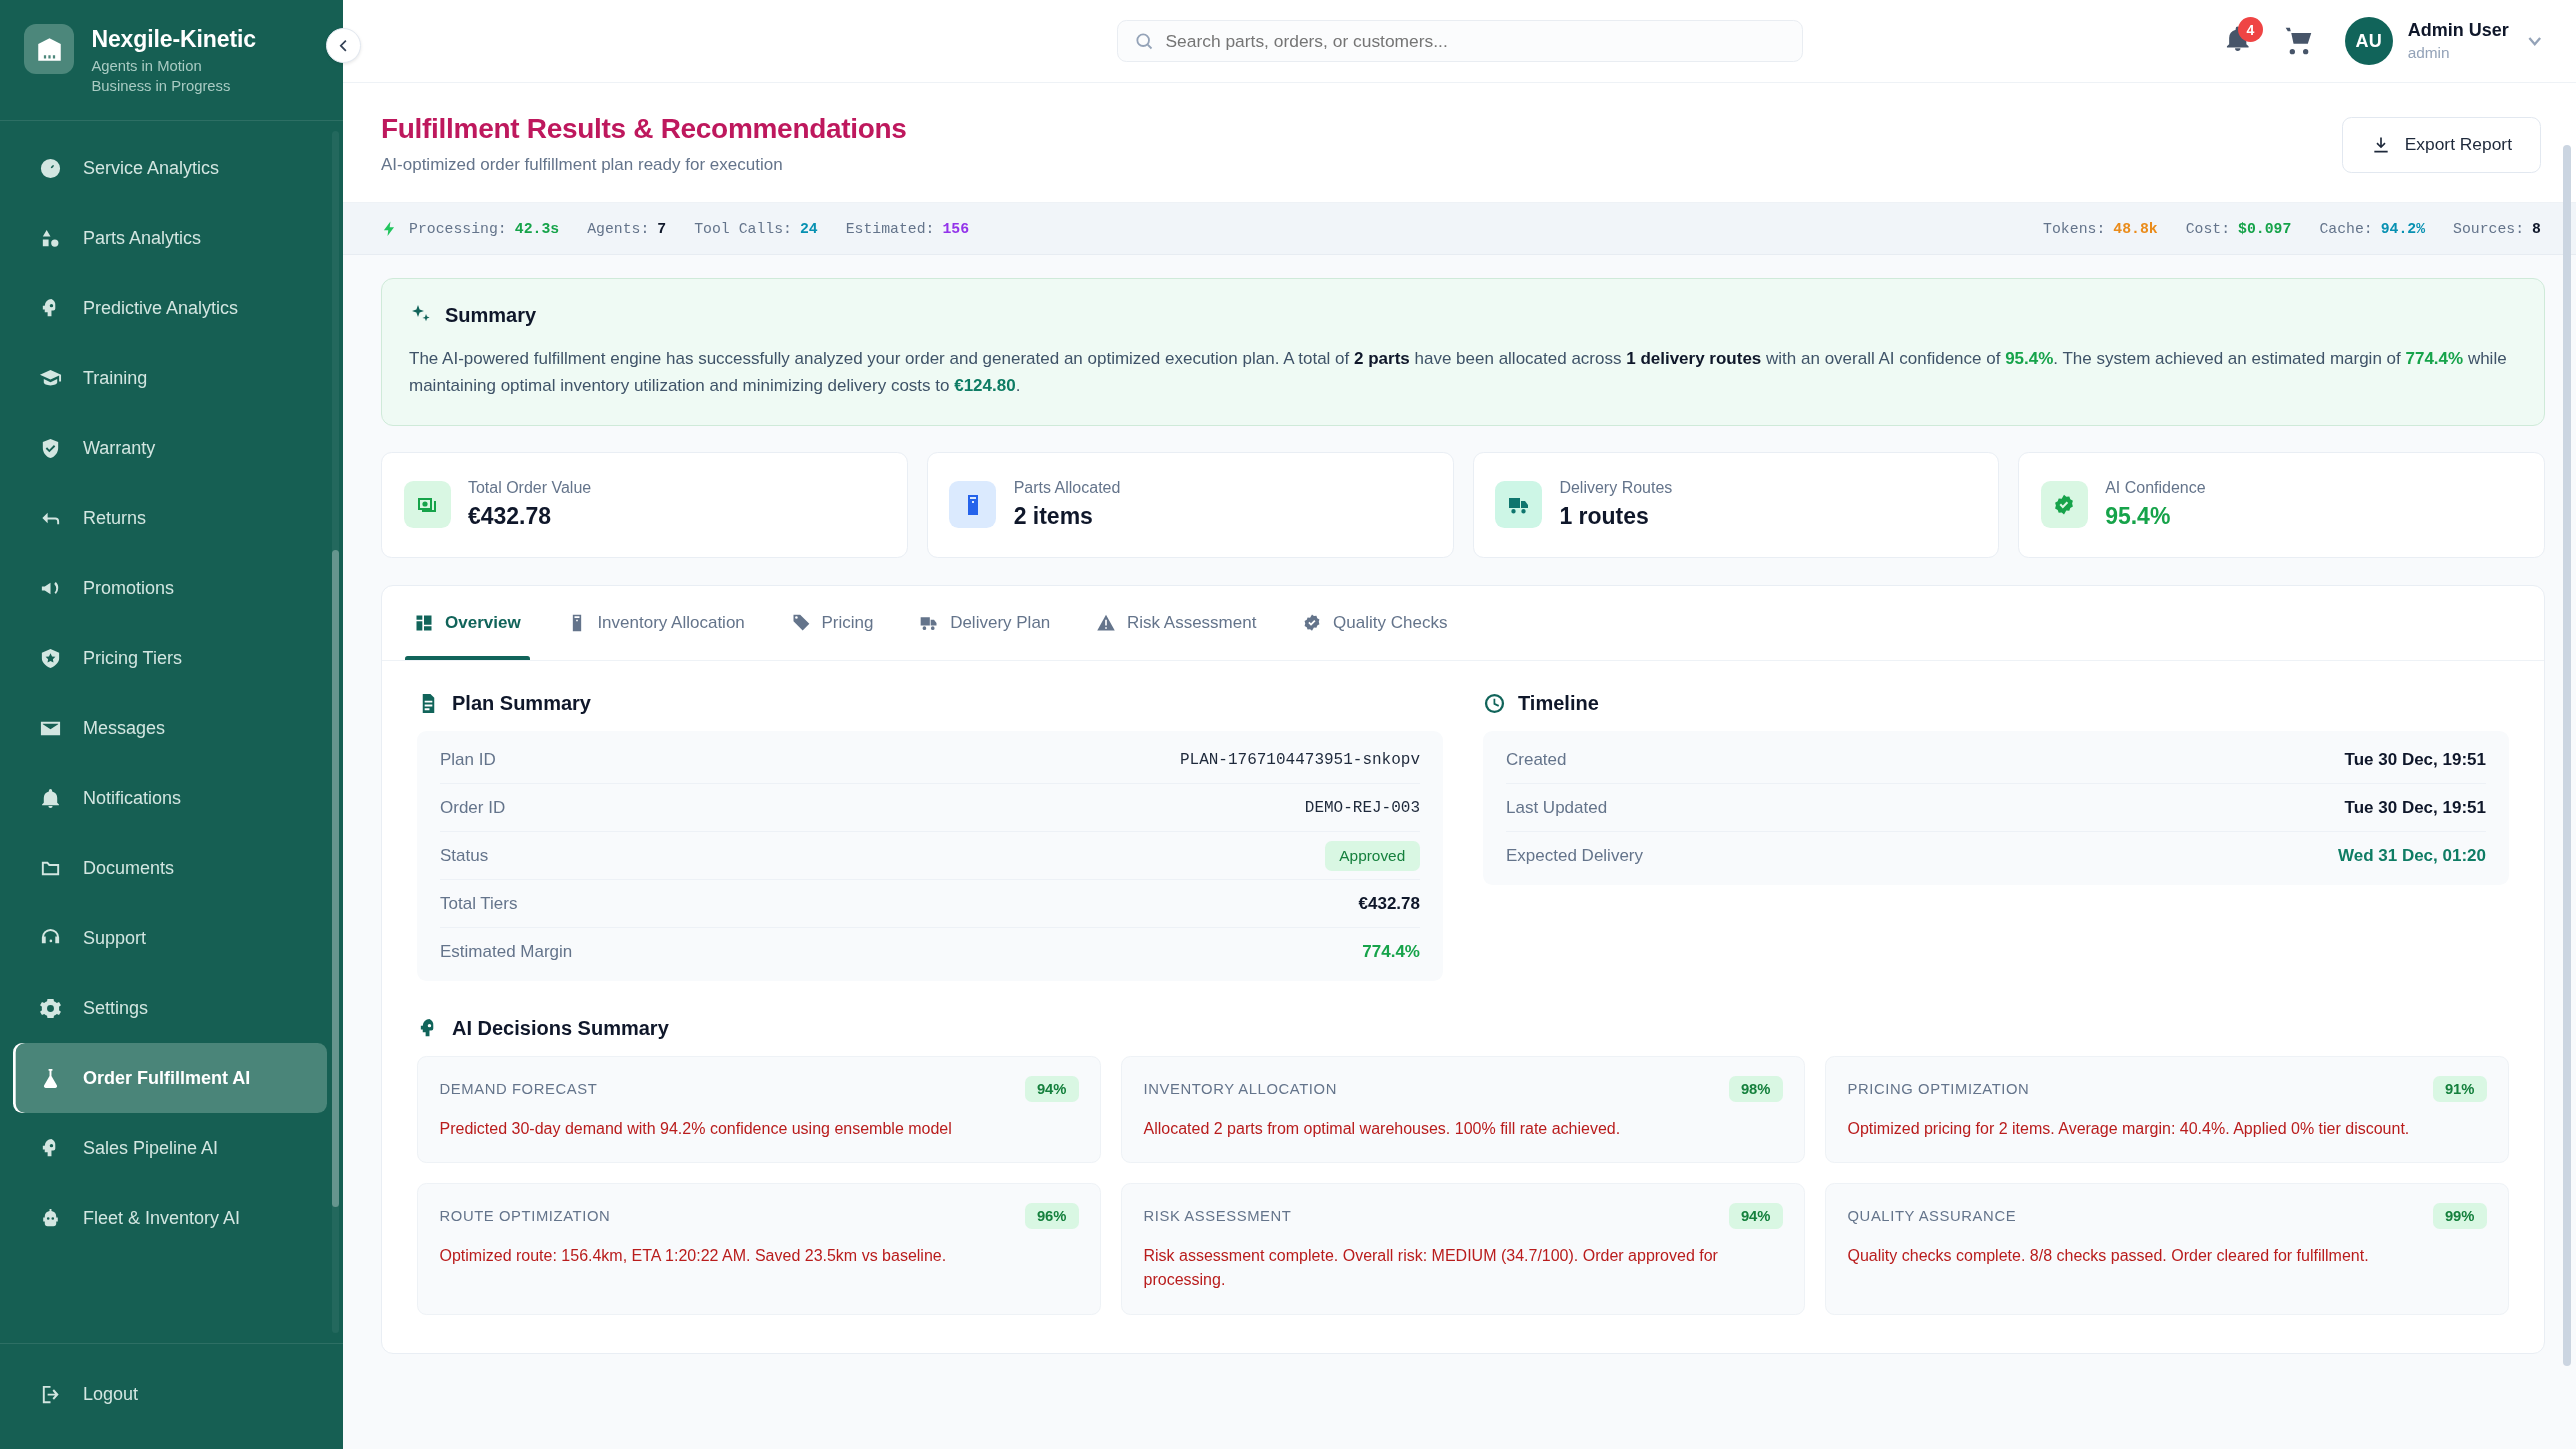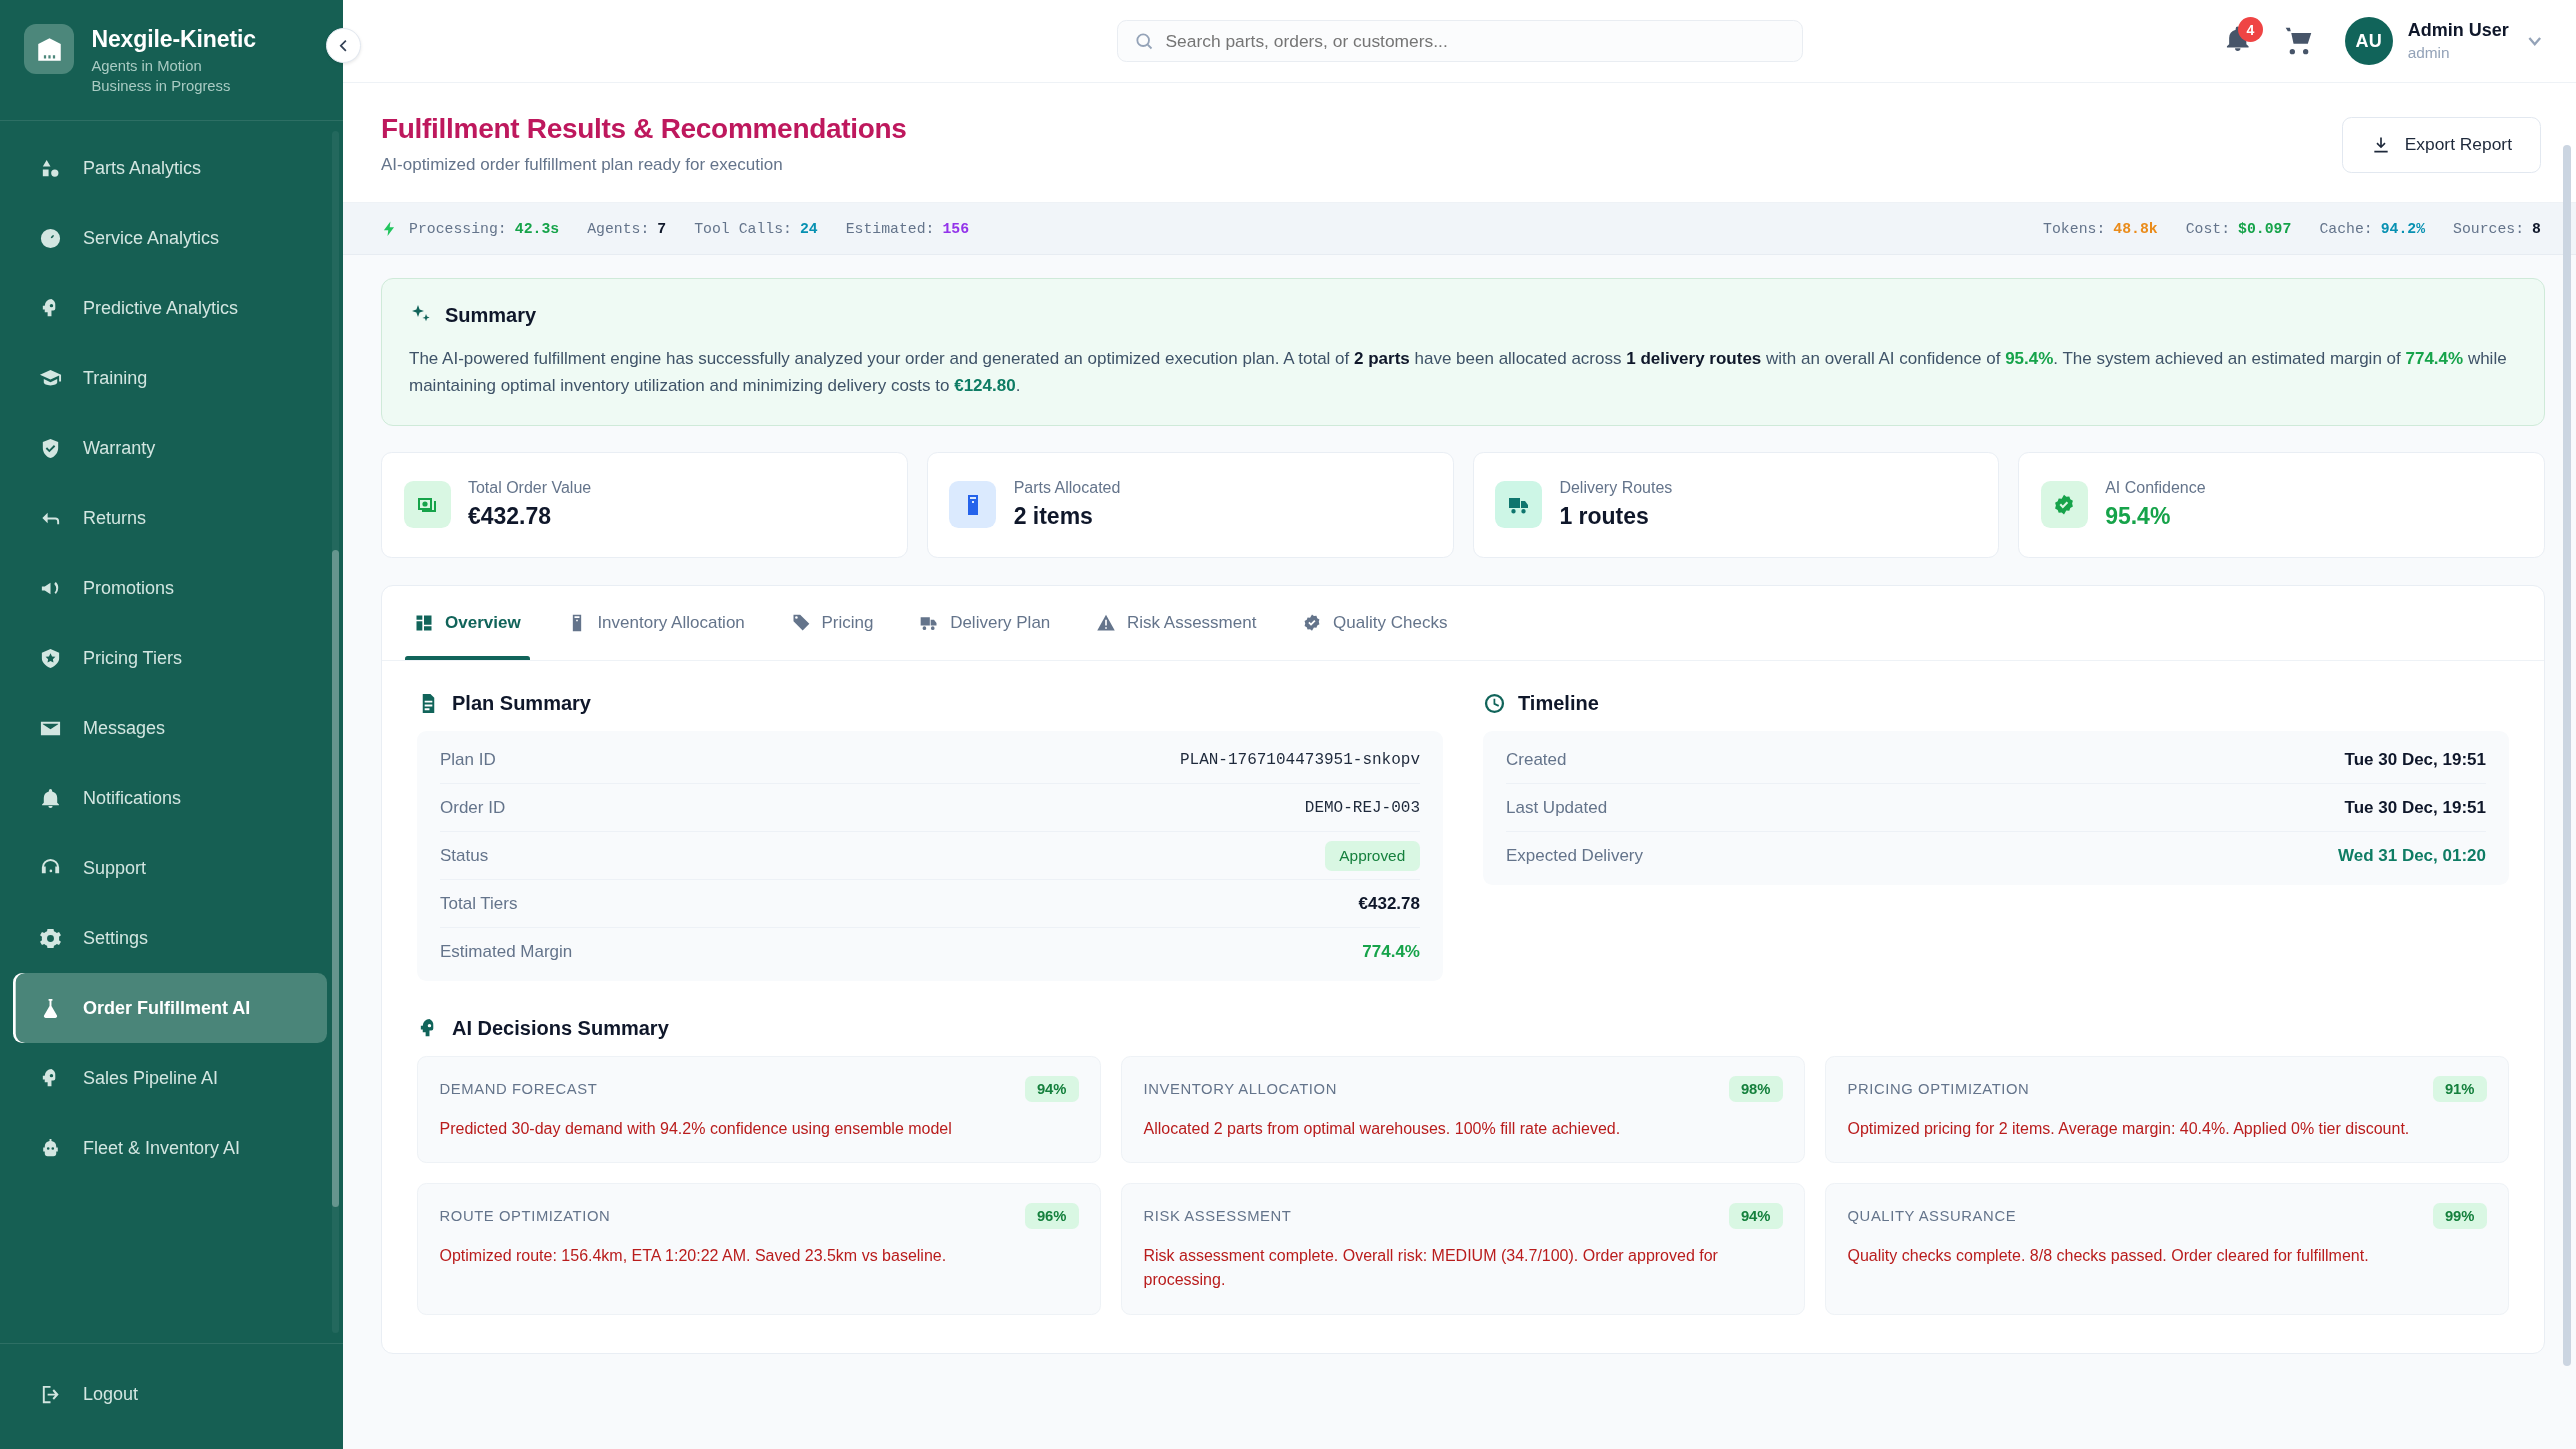--- a/index.html
+++ b/index.html
@@ -233,36 +233,36 @@
           <polyline points="15 5 8 12 15 19"></polyline>
         </svg>
     </div>
 
     <nav class="sb-nav" id="sbnav">
       <div class="sb-scrollbar"></div>
       <div class="sb-thumb"></div>
     <div class="sb-item">
           <span class="ic">
             <svg viewBox="0 0 24 24">
+              <path d="M12 2a10 10 0 1 0 0 20 10 10 0 0 0 0-20zm3.4 5.2a3.3 3.3 0 0 1-4.2 4.3l-3.4 3.4 1.4 1.4 3.4-3.4a3.3 3.3 0 0 1 4.3-4.3l-2 2 1.2 1.2 2-2z"></path>
+            </svg>
+          </span>
+          <span>Service Analytics</span>
+        </div>
+        <div class="sb-item">
+          <span class="ic">
+            <svg viewBox="0 0 24 24">
               <path d="M8 3l4 7H4l4-7zM4 13h6v7H4v-7zm12.5 0a3.8 3.8 0 1 1 0 7.6 3.8 3.8 0 0 1 0-7.6z"></path>
             </svg>
           </span>
           <span>Parts Analytics</span>
         </div>
         <div class="sb-item">
           <span class="ic">
             <svg viewBox="0 0 24 24">
-              <path d="M12 2a10 10 0 1 0 0 20 10 10 0 0 0 0-20zm3.4 5.2a3.3 3.3 0 0 1-4.2 4.3l-3.4 3.4 1.4 1.4 3.4-3.4a3.3 3.3 0 0 1 4.3-4.3l-2 2 1.2 1.2 2-2z"></path>
-            </svg>
-          </span>
-          <span>Service Analytics</span>
-        </div>
-        <div class="sb-item">
-          <span class="ic">
-            <svg viewBox="0 0 24 24">
               <path d="M13 2a7 7 0 0 0-7 7H4v4h2v3h3v4h4v-6h2a2 2 0 0 0 2-2V9a7 7 0 0 0-4-7zm0 5.2a1.8 1.8 0 1 1 0 3.6 1.8 1.8 0 0 1 0-3.6z"></path>
             </svg>
           </span>
           <span>Predictive Analytics</span>
         </div>
         <div class="sb-item">
           <span class="ic">
             <svg viewBox="0 0 24 24">
               <path d="M12 3 1 8l11 5 9-4.1V15h2V8L12 3zM5 12.6V16c0 1.8 3.1 3.2 7 3.2s7-1.4 7-3.2v-3.4l-7 3.2-7-3.2z"></path>
             </svg>
@@ -309,20 +309,28 @@
           </span>
           <span>Messages</span>
         </div>
         <div class="sb-item">
           <span class="ic">
             <svg viewBox="0 0 24 24">
               <path d="M12 22a2.2 2.2 0 0 0 2.2-2.2H9.8A2.2 2.2 0 0 0 12 22zm7-5.6v-5a7 7 0 0 0-5.3-6.8V3.8a1.7 1.7 0 0 0-3.4 0v.8A7 7 0 0 0 5 11.4v5l-1.8 1.8v.9h17.6v-.9L19 16.4z"></path>
             </svg>
           </span>
           <span>Notifications</span>
+        </div>
+        <div class="sb-item">
+          <span class="ic">
+            <svg viewBox="0 0 24 24">
+              <path d="M3 5h6.2l2 2.4H21V19H3V5zm2 2v10h14V9.4h-8.7L8.3 7H5z"></path>
+            </svg>
+          </span>
+          <span>Documents</span>
         </div>
         <div class="sb-item">
           <span class="ic">
             <svg viewBox="0 0 24 24">
               <path d="M12 2a9 9 0 0 0-9 9v6h4v-7H5.2A6.8 6.8 0 0 1 12 4.2 6.8 6.8 0 0 1 18.8 10H17v7h4v-6a9 9 0 0 0-9-9zm-1 12.5a1.4 1.4 0 1 1 2.8 0 1.4 1.4 0 0 1-2.8 0z"></path>
             </svg>
           </span>
           <span>Support</span>
         </div>
         <div class="sb-item">

